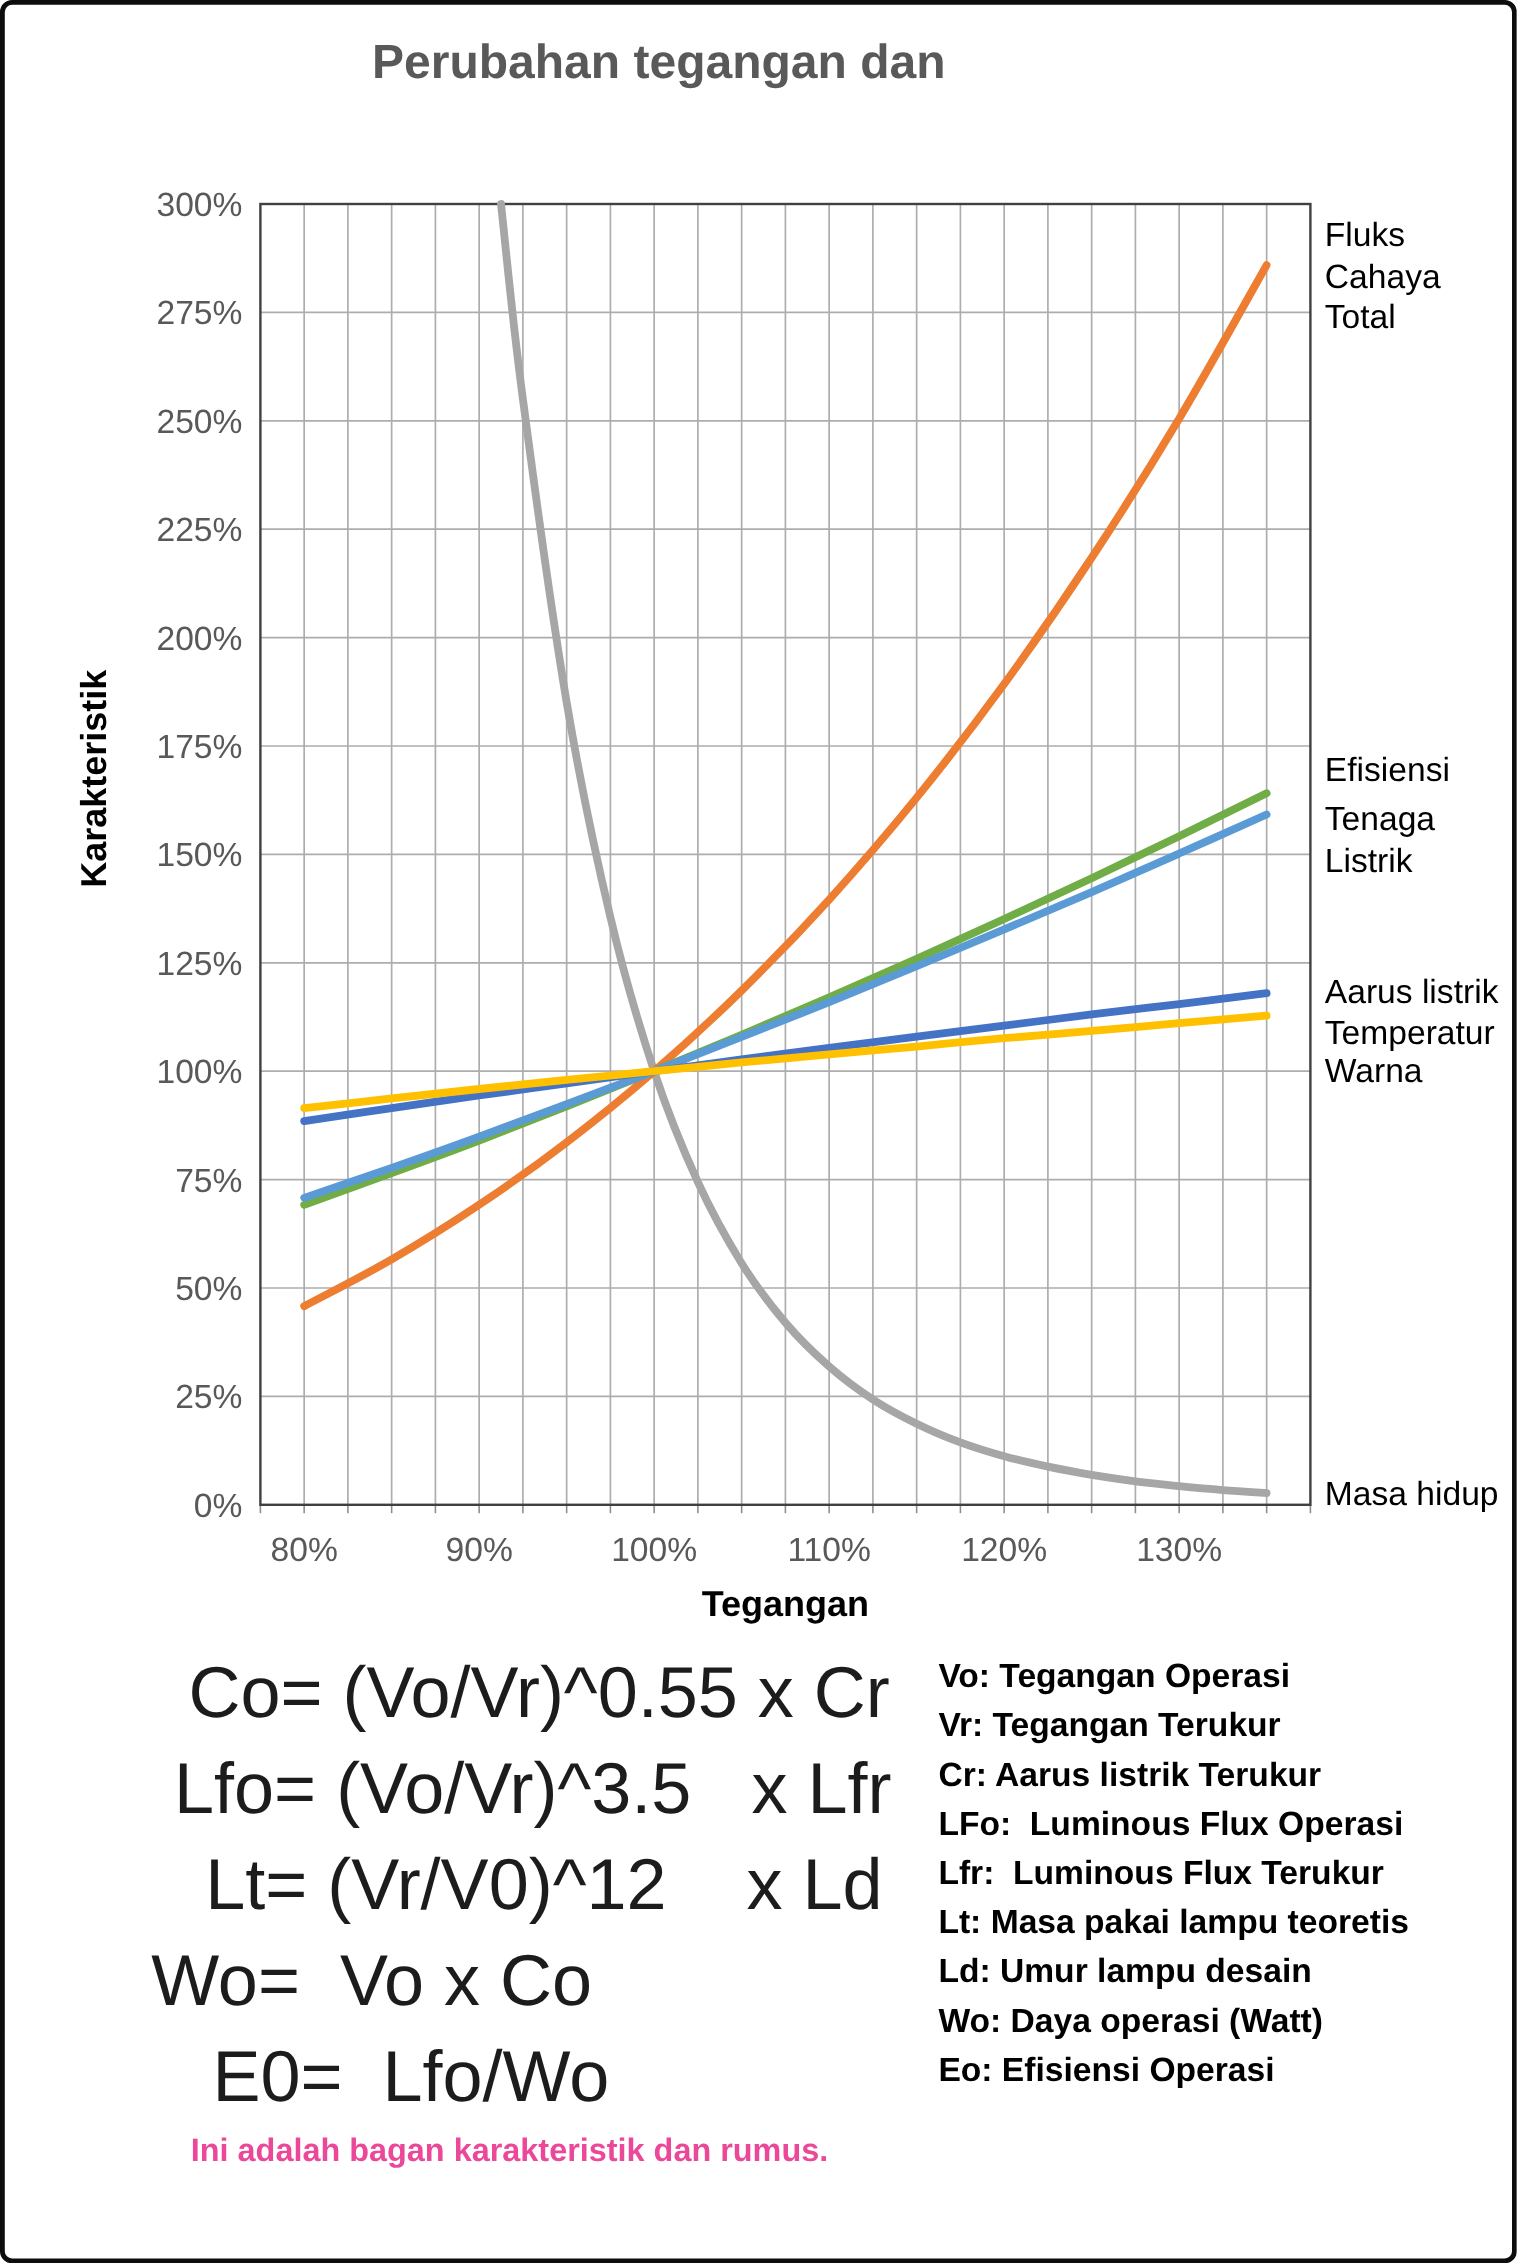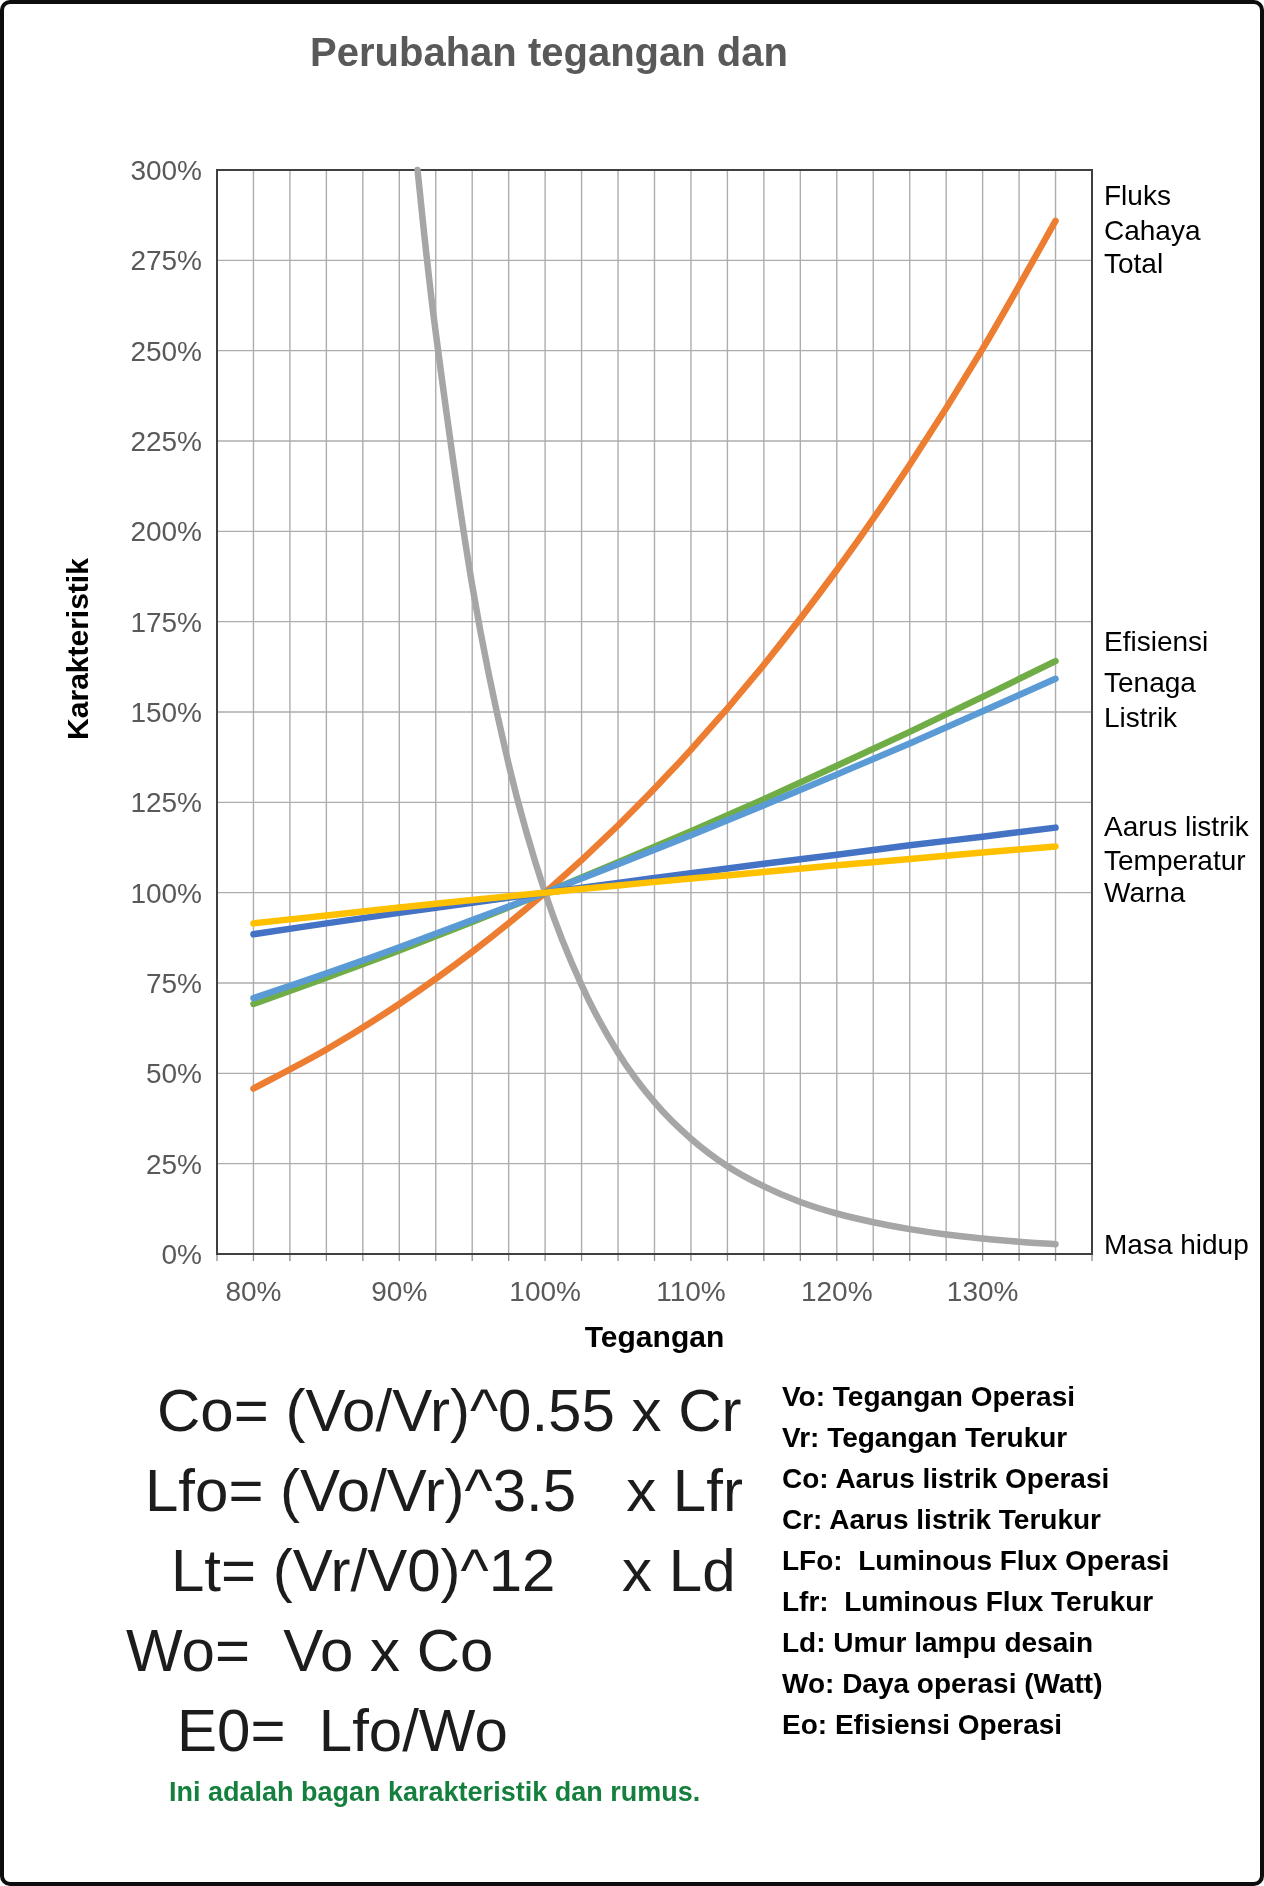--- a/index.html
+++ b/index.html
@@ -3,21 +3,21 @@
 <meta charset="utf-8">
 <style>
   html,body{margin:0;padding:0;background:#fff;}
   body{width:1264px;height:1886px;position:relative;font-family:"Liberation Sans",sans-serif;}
   .page{position:absolute;left:0;top:0;right:0;bottom:0;border:4px solid #0d0d0d;border-radius:10px;box-sizing:border-box;overflow:hidden;background:#fff;}
   .title{position:absolute;left:205px;top:24px;width:680px;text-align:center;font-size:40px;font-weight:bold;color:#595959;line-height:49px;}
   .logo{position:absolute;left:852px;top:16px;font-size:54px;font-weight:bold;color:#fe0000;letter-spacing:-1px;}
   #chart{position:absolute;left:0;top:0;}
   .formula{position:absolute;font-size:60px;font-weight:400;color:#1c1c1c;white-space:pre;transform:translateY(-52%);}
   #legend{position:absolute;left:778px;top:1372px;font-size:28px;font-weight:bold;color:#000;line-height:41px;white-space:pre;}
-  #footer{position:absolute;left:165px;top:1772px;font-size:27px;font-weight:bold;color:#15803d;line-height:33px;}
+  #footer{position:absolute;left:155px;top:1772px;font-size:27px;font-weight:bold;color:#ec4899;line-height:33px;}
 </style>
 </head>
 <body>
 
 <div class="page">
   <svg id="chart" width="1264" height="1370">
       <line x1="249.45833333333331" y1="166" x2="249.45833333333331" y2="1250" stroke="#ADADAD" stroke-width="1.4"></line>
       <line x1="285.91666666666663" y1="166" x2="285.91666666666663" y2="1250" stroke="#ADADAD" stroke-width="1.4"></line>
       <line x1="322.375" y1="166" x2="322.375" y2="1250" stroke="#ADADAD" stroke-width="1.4"></line>
       <line x1="358.8333333333333" y1="166" x2="358.8333333333333" y2="1250" stroke="#ADADAD" stroke-width="1.4"></line>
@@ -122,18 +122,18 @@
 
 
   <div id="formulas">
       <div class="formula" style="left: 153px; top: 1408px;">Co= (Vo/Vr)^0.55 x Cr</div>
       <div class="formula" style="left: 141px; top: 1488px;">Lfo= (Vo/Vr)^3.5   x Lfr</div>
       <div class="formula" style="left: 167px; top: 1568px;">Lt= (Vr/V0)^12    x Ld</div>
       <div class="formula" style="left: 122px; top: 1648px;">Wo=  Vo x Co</div>
       <div class="formula" style="left: 153px; top: 1728px; margin-left: 20px;">E0=  Lfo/Wo</div>
     </div>
 
-  <div id="legend"><div>Vo: Tegangan Operasi</div><div>Vr: Tegangan Terukur</div><div>Co: Aarus listrik Operasi</div><div>Cr: Aarus listrik Terukur</div><div>LFo:  Luminous Flux Operasi</div><div>Lfr:  Luminous Flux Terukur</div><div>Ld: Umur lampu desain</div><div>Wo: Daya operasi (Watt)</div><div>Eo: Efisiensi Operasi</div></div>
+  <div id="legend"><div>Vo: Tegangan Operasi</div><div>Vr: Tegangan Terukur</div><div>Cr: Aarus listrik Terukur</div><div>LFo:  Luminous Flux Operasi</div><div>Lfr:  Luminous Flux Terukur</div><div>Lt: Masa pakai lampu teoretis</div><div>Ld: Umur lampu desain</div><div>Wo: Daya operasi (Watt)</div><div>Eo: Efisiensi Operasi</div></div>
 
   <div id="footer">
     <div>Ini adalah bagan karakteristik dan rumus.</div>
   </div>
 </div>
 
 </body></html>

